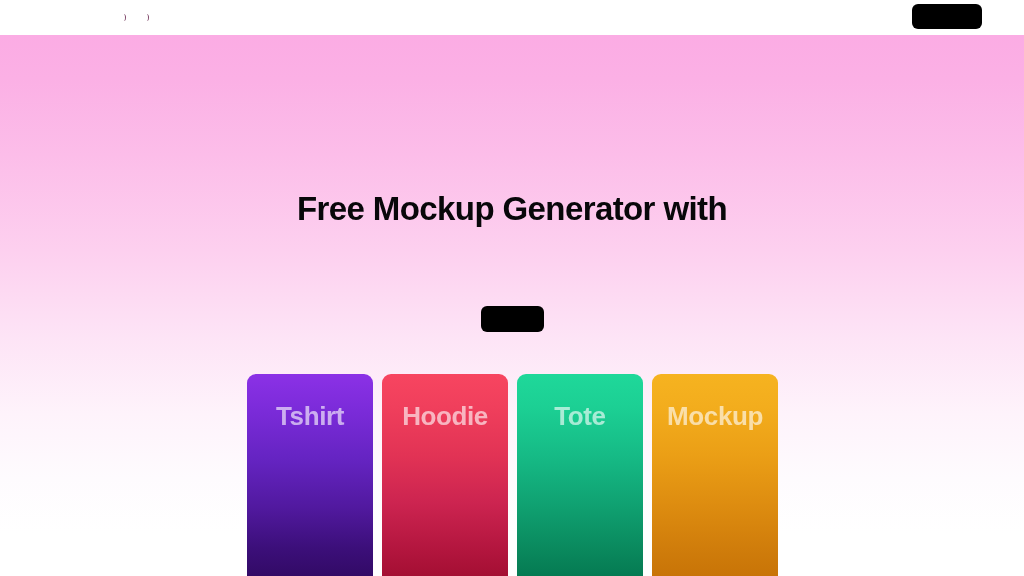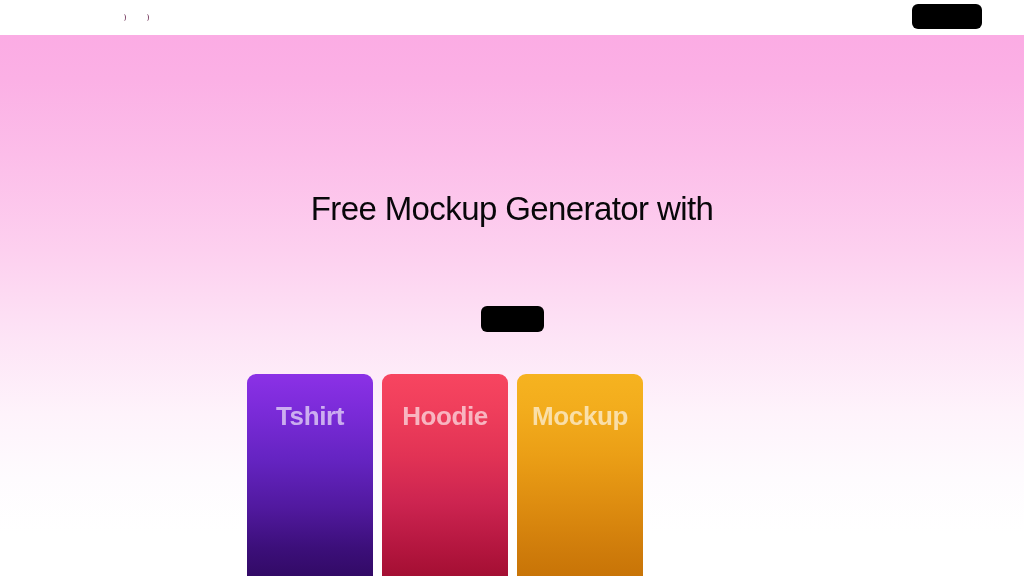--- a/index.html
+++ b/index.html
@@ -122,21 +122,21 @@
   }
 
   .hero-heading {
     position: absolute;
     top: 157px;
     left: 0;
     width: 1024px;
     text-align: center;
     font-size: 33px;
     line-height: 1.0;
-    font-weight: normal;
+    font-weight: bold;
     letter-spacing: -0.6px;
     color: #08070a;
   }
   .hero-heading .hl {
     display: block;
   }
   .hero-heading .hl + .hl { margin-top: 6px; }
 
   .hero-cta-wrap {
     position: absolute;
@@ -247,20 +247,23 @@
   <div class="category-strip">
 
     <div class="category-card card-tshirt">
       <span class="category-card-label">Tshirt</span>
     </div>
 
     <div class="category-card card-hoodie">
       <span class="category-card-label">Hoodie</span>
     </div>
 
+    <div class="category-card card-tote">
+      <span class="category-card-label">Tote</span>
+    </div>
 
     <div class="category-card card-sweat">
       <span class="category-card-label">Mockup</span>
     </div>
 
   </div>
 
 </section>
 
 </body></html>

